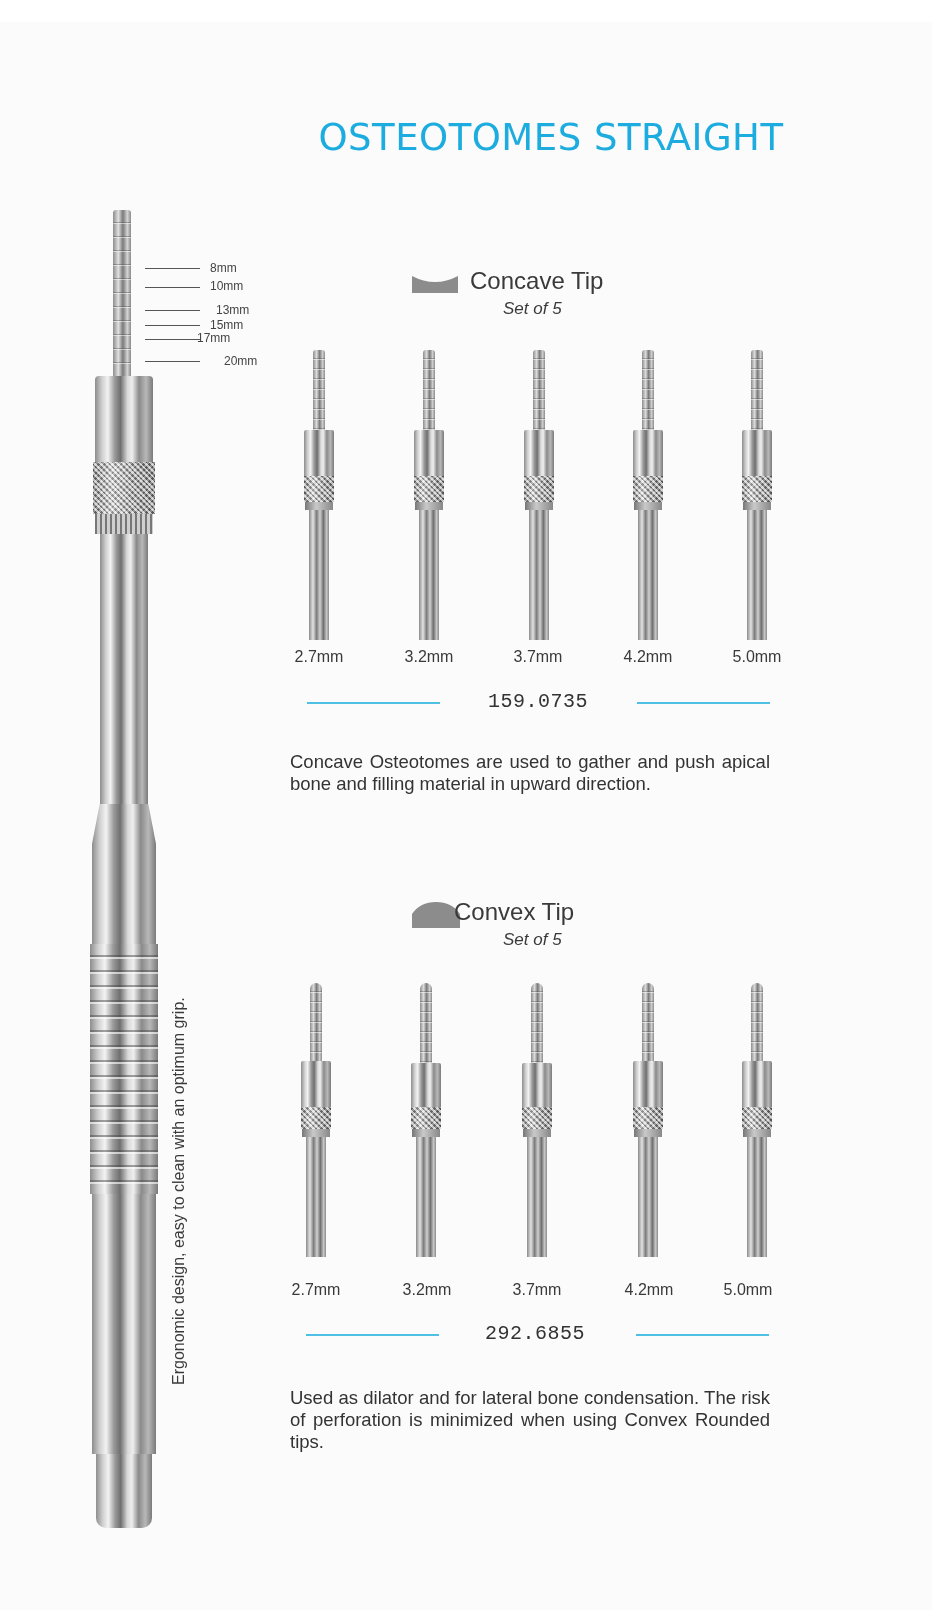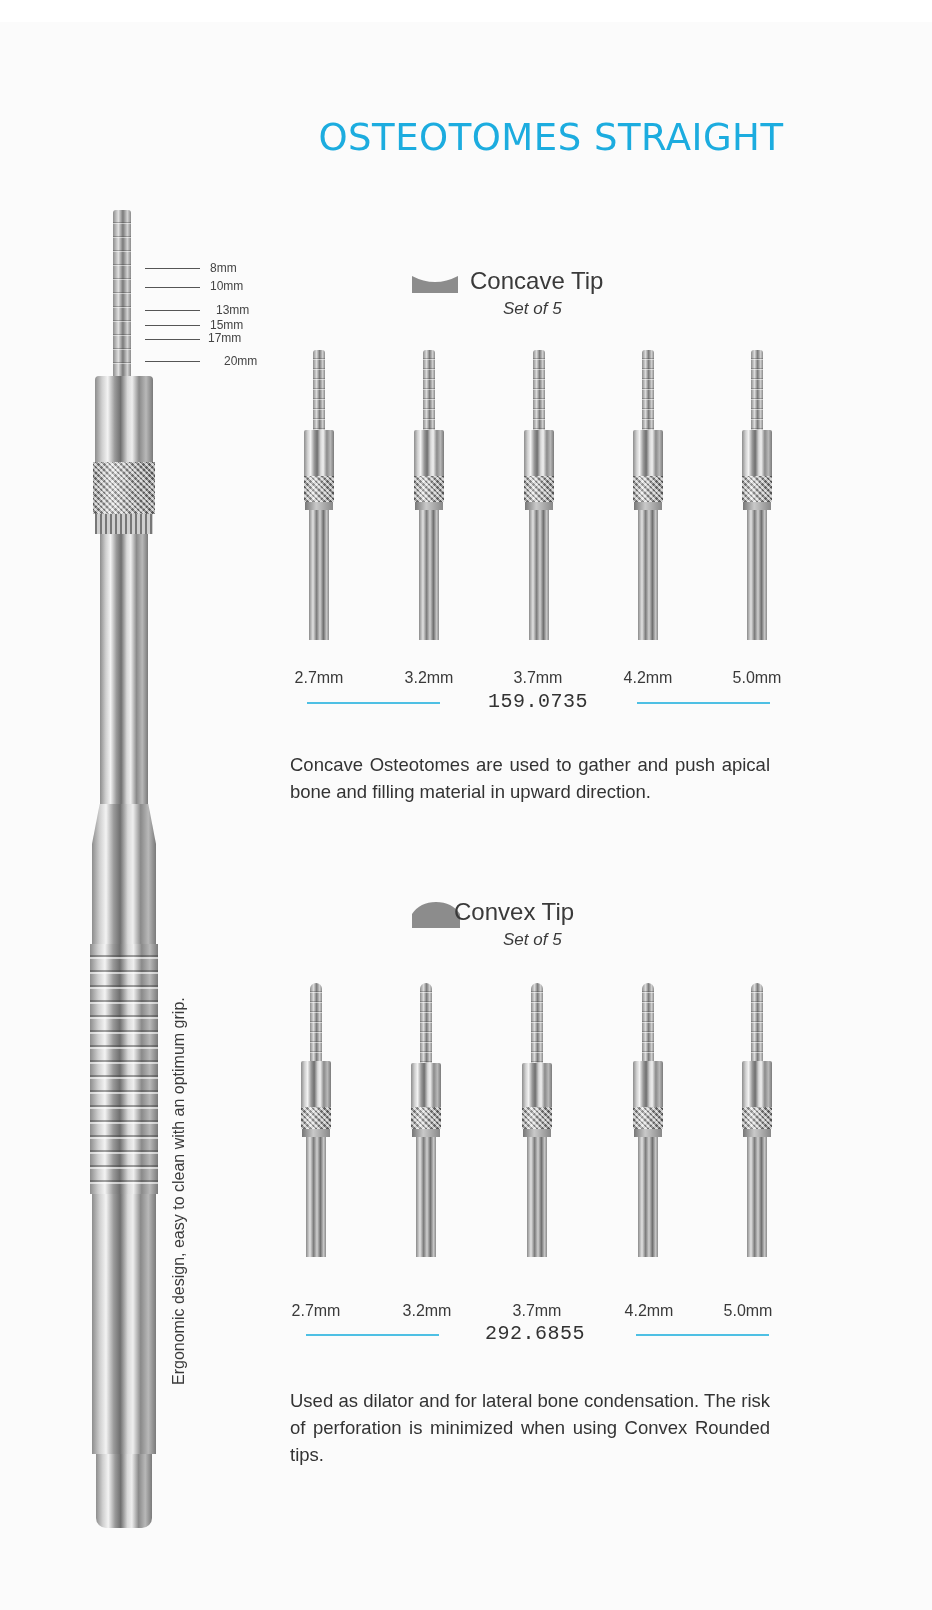--- a/index.html
+++ b/index.html
@@ -54,24 +54,24 @@
     background:
       repeating-linear-gradient(180deg, rgba(0,0,0,0) 0 8px, rgba(70,70,70,.35) 8px 9px, rgba(255,255,255,.5) 9px 10px),
       linear-gradient(90deg,#8d8d8d,#dcdcdc 30%,#7a7a7a 55%,#cfcfcf 80%,#8a8a8a);
   }
   .tool .collar { position: absolute; left: 0; width: 30px; border-radius: 2px; }
   .tool .kn { position: absolute; left: 0; width: 30px; }
   .tool .ring { position: absolute; left: 1px; width: 28px; background: linear-gradient(90deg,#777,#c9c9c9 40%,#888); }
   .tool .shaft { position: absolute; left: 5px; width: 20px;
     background: linear-gradient(90deg,#8a8a8a 0%,#e2e2e2 20%,#7b7b7b 38%,#d0d0d0 55%,#6f6f6f 72%,#c7c7c7 88%,#8a8a8a 100%); }
 
-  .size-label { position: absolute; font-size: 16px; color: #3a3a3a; white-space: nowrap; transform: translateX(-50%); margin-top: 21px; }
+  .size-label { position: absolute; font-size: 16px; color: #3a3a3a; white-space: nowrap; transform: translateX(-50%); }
   .rule { position: absolute; height: 2px; background: #4ec0e4; }
   .code { position: absolute; font-size: 20px; color: #333; font-family: Liberation Mono, monospace; letter-spacing: 0.5px; transform: translateX(-50%); white-space: nowrap; }
-  .desc { position: absolute; font-size: 18.5px; line-height: 27px; color: #333; text-align: justify; }
+  .desc { position: absolute; font-size: 18.5px; line-height: 22px; color: #333; text-align: justify; }
 </style>
 </head>
 <body>
 
 <div class="topbar"></div>
 
 <h1 class="title" style="margin:0;">OSTEOTOMES STRAIGHT</h1>
 
 <div class="handle">
   <div class="part metal" style="left:113px; top:210px; width:18px; height:168px; border-radius:3px 3px 0 0;
@@ -90,21 +90,21 @@
 
   <div class="mark-line" style="left:145px; top:268px; width:55px;"></div>
   <span class="mark-label" style="left:210px; top:262px;">8mm</span>
   <div class="mark-line" style="left:145px; top:287px; width:55px;"></div>
   <span class="mark-label" style="left:210px; top:280px;">10mm</span>
   <div class="mark-line" style="left:145px; top:310px; width:55px;"></div>
   <span class="mark-label" style="left:216px; top:304px;">13mm</span>
   <div class="mark-line" style="left:145px; top:325px; width:55px;"></div>
   <span class="mark-label" style="left:210px; top:319px;">15mm</span>
   <div class="mark-line" style="left:145px; top:339px; width:55px;"></div>
-  <span class="mark-label" style="left:208px; top:332px;">17mm</span>
+  <span class="mark-label" style="left:197px; top:332px;">17mm</span>
   <div class="mark-line" style="left:145px; top:361px; width:55px;"></div>
   <span class="mark-label" style="left:224px; top:355px;">20mm</span>
 </div>
 
 <div class="vertical-caption">Ergonomic design, easy to clean with an optimum grip.</div>
 
 <section>
   <svg class="tip-shape" style="left:412px; top:276px;" width="46" height="17" viewBox="0 0 46 17">
     <path d="M0 0 Q23 12 46 0 L46 17 L0 17 Z" fill="#8c8c8c"></path>
   </svg>

